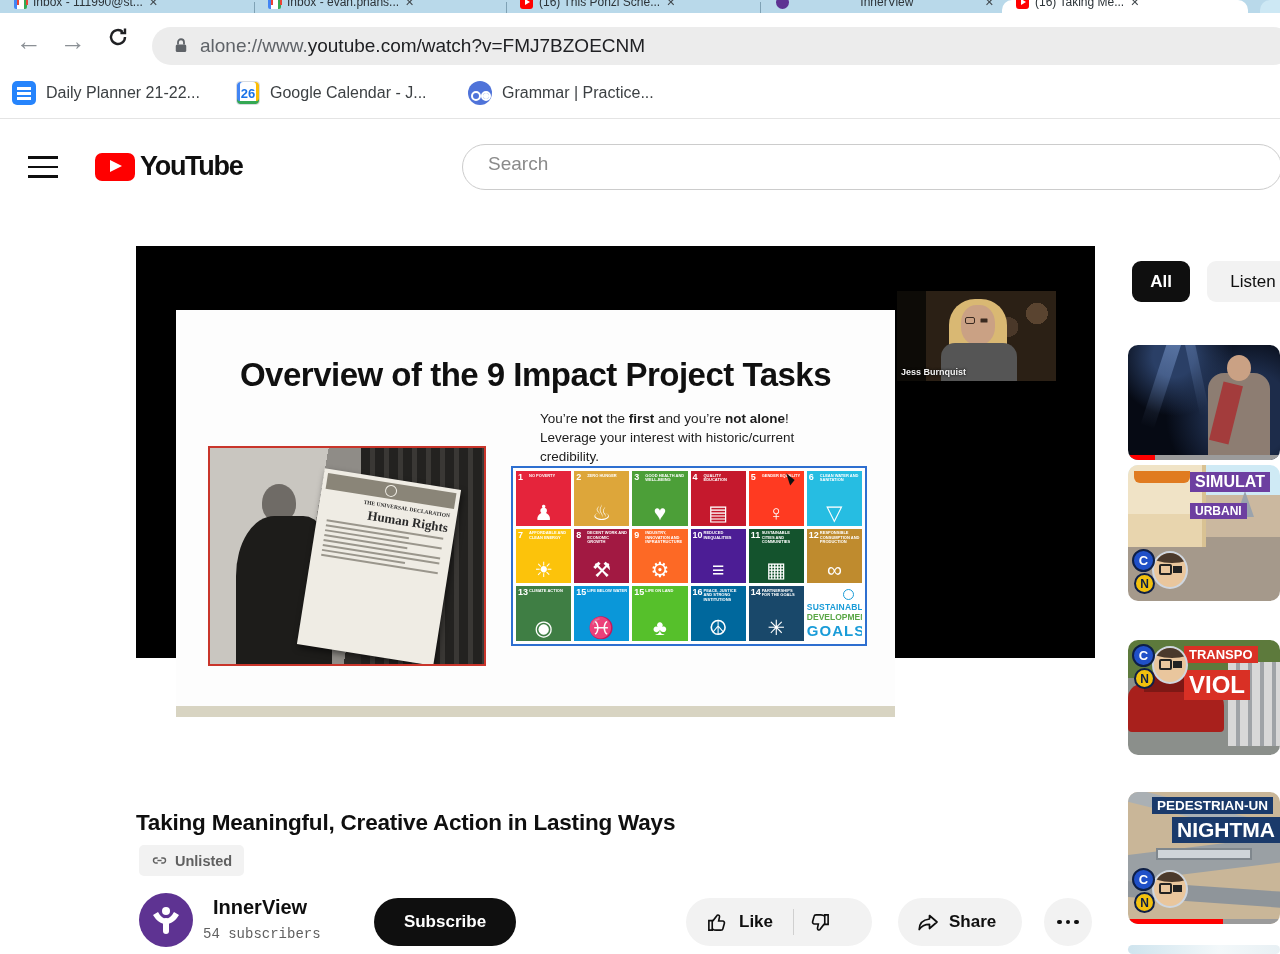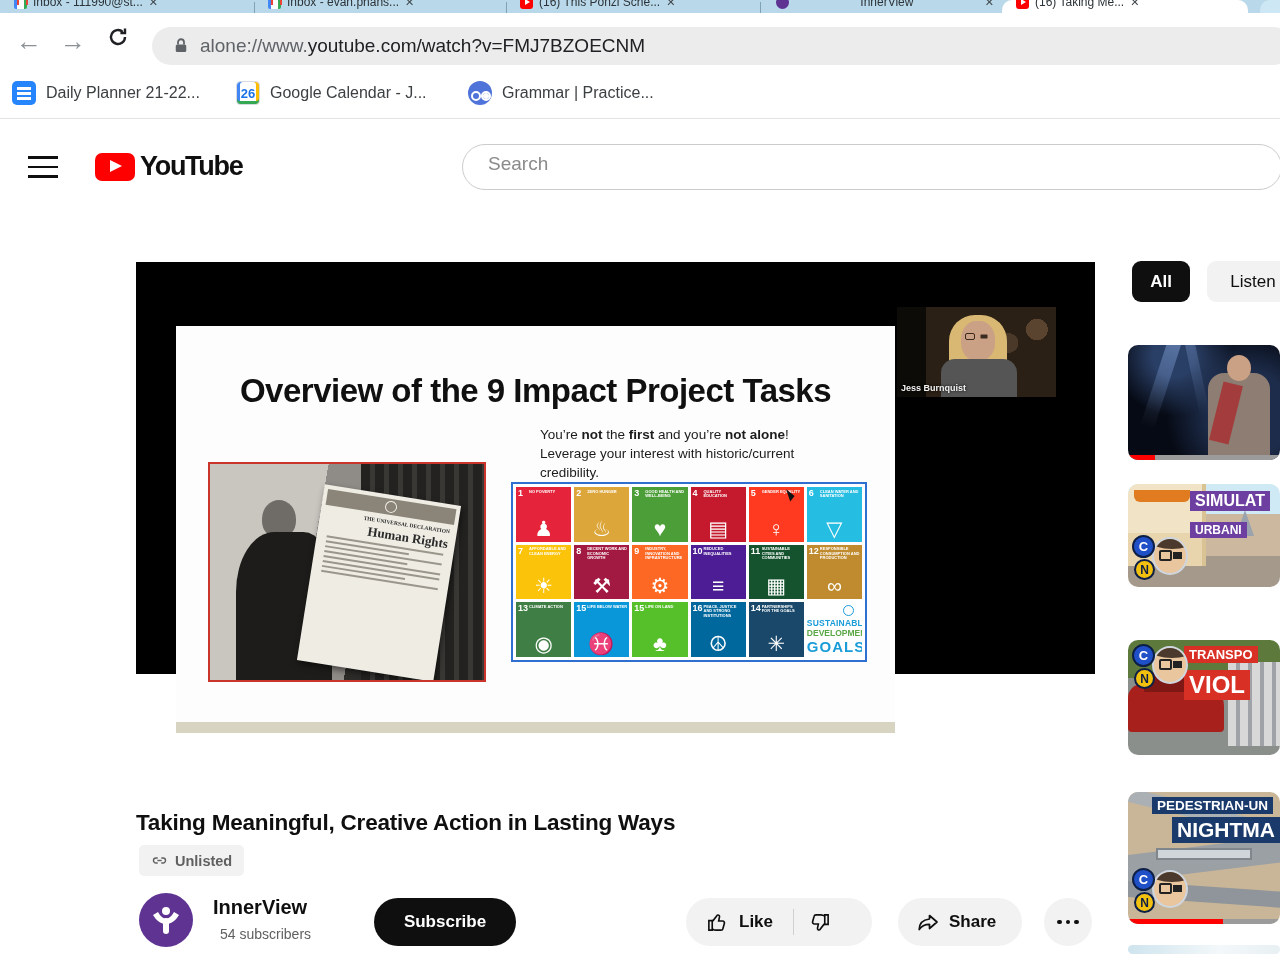--- a/index.html
+++ b/index.html
@@ -49,21 +49,21 @@
   #ytlogo .mark { width:40px; height:28px; background:#f00; border-radius:7px; position:relative; }
   #ytlogo .mark::after { content:""; position:absolute; left:15px; top:7.5px;
                          border-left:12px solid #fff; border-top:6.5px solid transparent; border-bottom:6.5px solid transparent; }
   #ytlogo .word { font-size:27px; font-weight:bold; letter-spacing:-1.3px; color:#0f0f0f; }
   #searchbox { left:462px; top:144px; width:820px; height:46px; border:1px solid #ccc; border-radius:23px; }
   #searchbox input { position:absolute; left:25px; top:8px; width:600px; border:none; outline:none;
                      font-size:19px; color:#333; background:transparent; font-family:"Liberation Sans",sans-serif; }
   #searchbox input::placeholder { color:#8a8a8a; }
 
   
-  #player { left:136px; top:246px; width:959px; height:412px; background:#000;margin-top:16px; }
+  #player { left:136px; top:246px; width:959px; height:412px; background:#000; }
   #slide { position:absolute; left:40px; top:64px; width:719px; height:396px; background:#fdfdfd; }
   #slide-strip { position:absolute; left:40px; top:460px; width:719px; height:11px; background:#d8d4c2; }
   #slide-title { position:absolute; left:0; top:46px; width:100%; text-align:center;
                  font-size:33px; font-weight:bold; color:#101010; letter-spacing:-.5px; }
   #slide-body { position:absolute; left:364px; top:100px; width:300px; font-size:13.5px; line-height:1.4; color:#1c1c1c; }
 
   #photo { position:absolute; left:32px; top:136px; width:278px; height:220px; border:2px solid #c9352b;
            background:linear-gradient(100deg,#c9c6c0 0 38%,#8f8c87 38% 55%,#2e2c29 55% 100%); overflow:hidden; }
   .curtain { position:absolute; right:0; top:0; width:45%; height:100%;
              background:repeating-linear-gradient(90deg,#232220 0 9px,#3a3835 9px 14px); }
@@ -109,21 +109,21 @@
   #cursor { position:absolute; left:612px; top:162px; width:0; height:0;
             border-left:6px solid #111; border-bottom:4px solid transparent; border-top:9px solid transparent; transform:rotate(-18deg); }
 
   
   #vtitle { left:136px; top:810px; font-size:22.5px; font-weight:bold; color:#0f0f0f; letter-spacing:-.2px; }
   #unlisted { left:139px; top:845px; height:31px; background:#f2f2f2; border-radius:5px;
               display:flex; align-items:center; gap:7px; padding:0 12px; color:#606060; font-size:14.5px; font-weight:bold; }
   #avatar { left:139px; top:893px; width:54px; height:54px; background:#5e3392; border-radius:50%; }
   #avatar svg { position:absolute; left:11px; top:12px; }
   #chname { left:213px; top:896px; font-size:20px; font-weight:bold; color:#0f0f0f; }
-  #chsubs { left:220px; top:926px; font-size:14px; color:#606060; }
+  #chsubs { left:203px; top:926px; font-size:14px; color:#606060;font-family:Liberation Mono, monospace; }
   #subscribe { left:374px; top:898px; width:142px; height:48px; background:#0f0f0f; border-radius:24px;
                color:#fff; font-size:17px; font-weight:bold; display:flex; align-items:center; justify-content:center; cursor:pointer; }
   .pill { background:#f2f2f2; border-radius:24px; height:48px; display:flex; align-items:center; cursor:pointer; }
   #likepill { left:686px; top:898px; width:186px; }
   #likepill .lbl { font-size:17px; font-weight:bold; color:#0f0f0f; margin-left:10px; }
   #likepill .sep { width:1px; height:26px; background:#d0d0d0; margin:0 14px 0 20px; }
   #sharepill { left:898px; top:898px; width:124px; padding-left:18px; gap:9px; }
   #sharepill .lbl { font-size:17px; font-weight:bold; color:#0f0f0f; }
   #morebtn { left:1044px; top:898px; width:48px; justify-content:center; gap:4px; }
   #morebtn i { width:4.5px; height:4.5px; background:#0f0f0f; border-radius:50%; }
@@ -149,21 +149,21 @@
          color:#0e1f46; font-size:12px; font-weight:bold; display:flex; align-items:center; justify-content:center; }
 
   
   #t1 { top:345px; height:115px; background:radial-gradient(circle at 30% 10%, #2a3f66 0 14%, transparent 40%),
         radial-gradient(circle at 80% 60%, #1d2c4a 0 30%, transparent 60%), #060a14; }
   #t1 .beam { position:absolute; left:26px; top:-6px; width:14px; height:90px; background:linear-gradient(#9fc3ff66,transparent); transform:rotate(18deg); }
   #t1 .beam2 { position:absolute; left:64px; top:-8px; width:10px; height:80px; background:linear-gradient(#9fc3ff44,transparent); transform:rotate(-12deg); }
   #t1 .guy { position:absolute; right:10px; top:28px; width:62px; height:87px; background:#8d7d72; border-radius:16px 16px 0 0; }
   #t1 .guy::before { content:""; position:absolute; left:19px; top:-18px; width:24px; height:26px; background:#caa184; border-radius:50%; }
   #t1 .guy::after { content:""; position:absolute; left:8px; top:10px; width:20px; height:60px; background:#a33c3c; transform:rotate(14deg); }
-  #t2 { top:484px; height:103px; background:linear-gradient(#cfeaf5 0 30px, #cbb89f 30px 72px, #a5998b 72px 100%);text-align:right; }
+  #t2 { top:465px; height:136px; background:linear-gradient(#cfeaf5 0 30px, #cbb89f 30px 72px, #a5998b 72px 100%);text-align:right; }
   #t2 .bldg { position:absolute; left:0; top:0; width:78px; height:82px;
               background:linear-gradient(#f0e3c6 0 60%, #e8d5ae 60% 100%); border-right:4px solid #d9c293; }
   #t2 .awning { position:absolute; left:6px; top:6px; width:56px; height:12px; background:#e07b20; border-radius:0 0 6px 6px; }
   #t2 .castle { position:absolute; right:26px; top:26px; width:0; height:0; border-left:9px solid transparent;
                 border-right:9px solid transparent; border-bottom:26px solid #9aa3ad; }
   #t2 .b1 { left:62px; top:7px; background:#6d3fa0; font-size:16px; }
   #t2 .b2 { left:62px; top:38px; background:#6d3fa0; font-size:12px; }
   #t2 .cnbadge { left:4px; bottom:4px; }
   #t3 { top:640px; height:115px; background:linear-gradient(#5d7a3c 0 38px, #8b8f8b 38px 100%); }
   #t3 .car { position:absolute; left:0px; top:44px; width:96px; height:48px; background:#a8201c; border-radius:14px 22px 4px 4px; }

